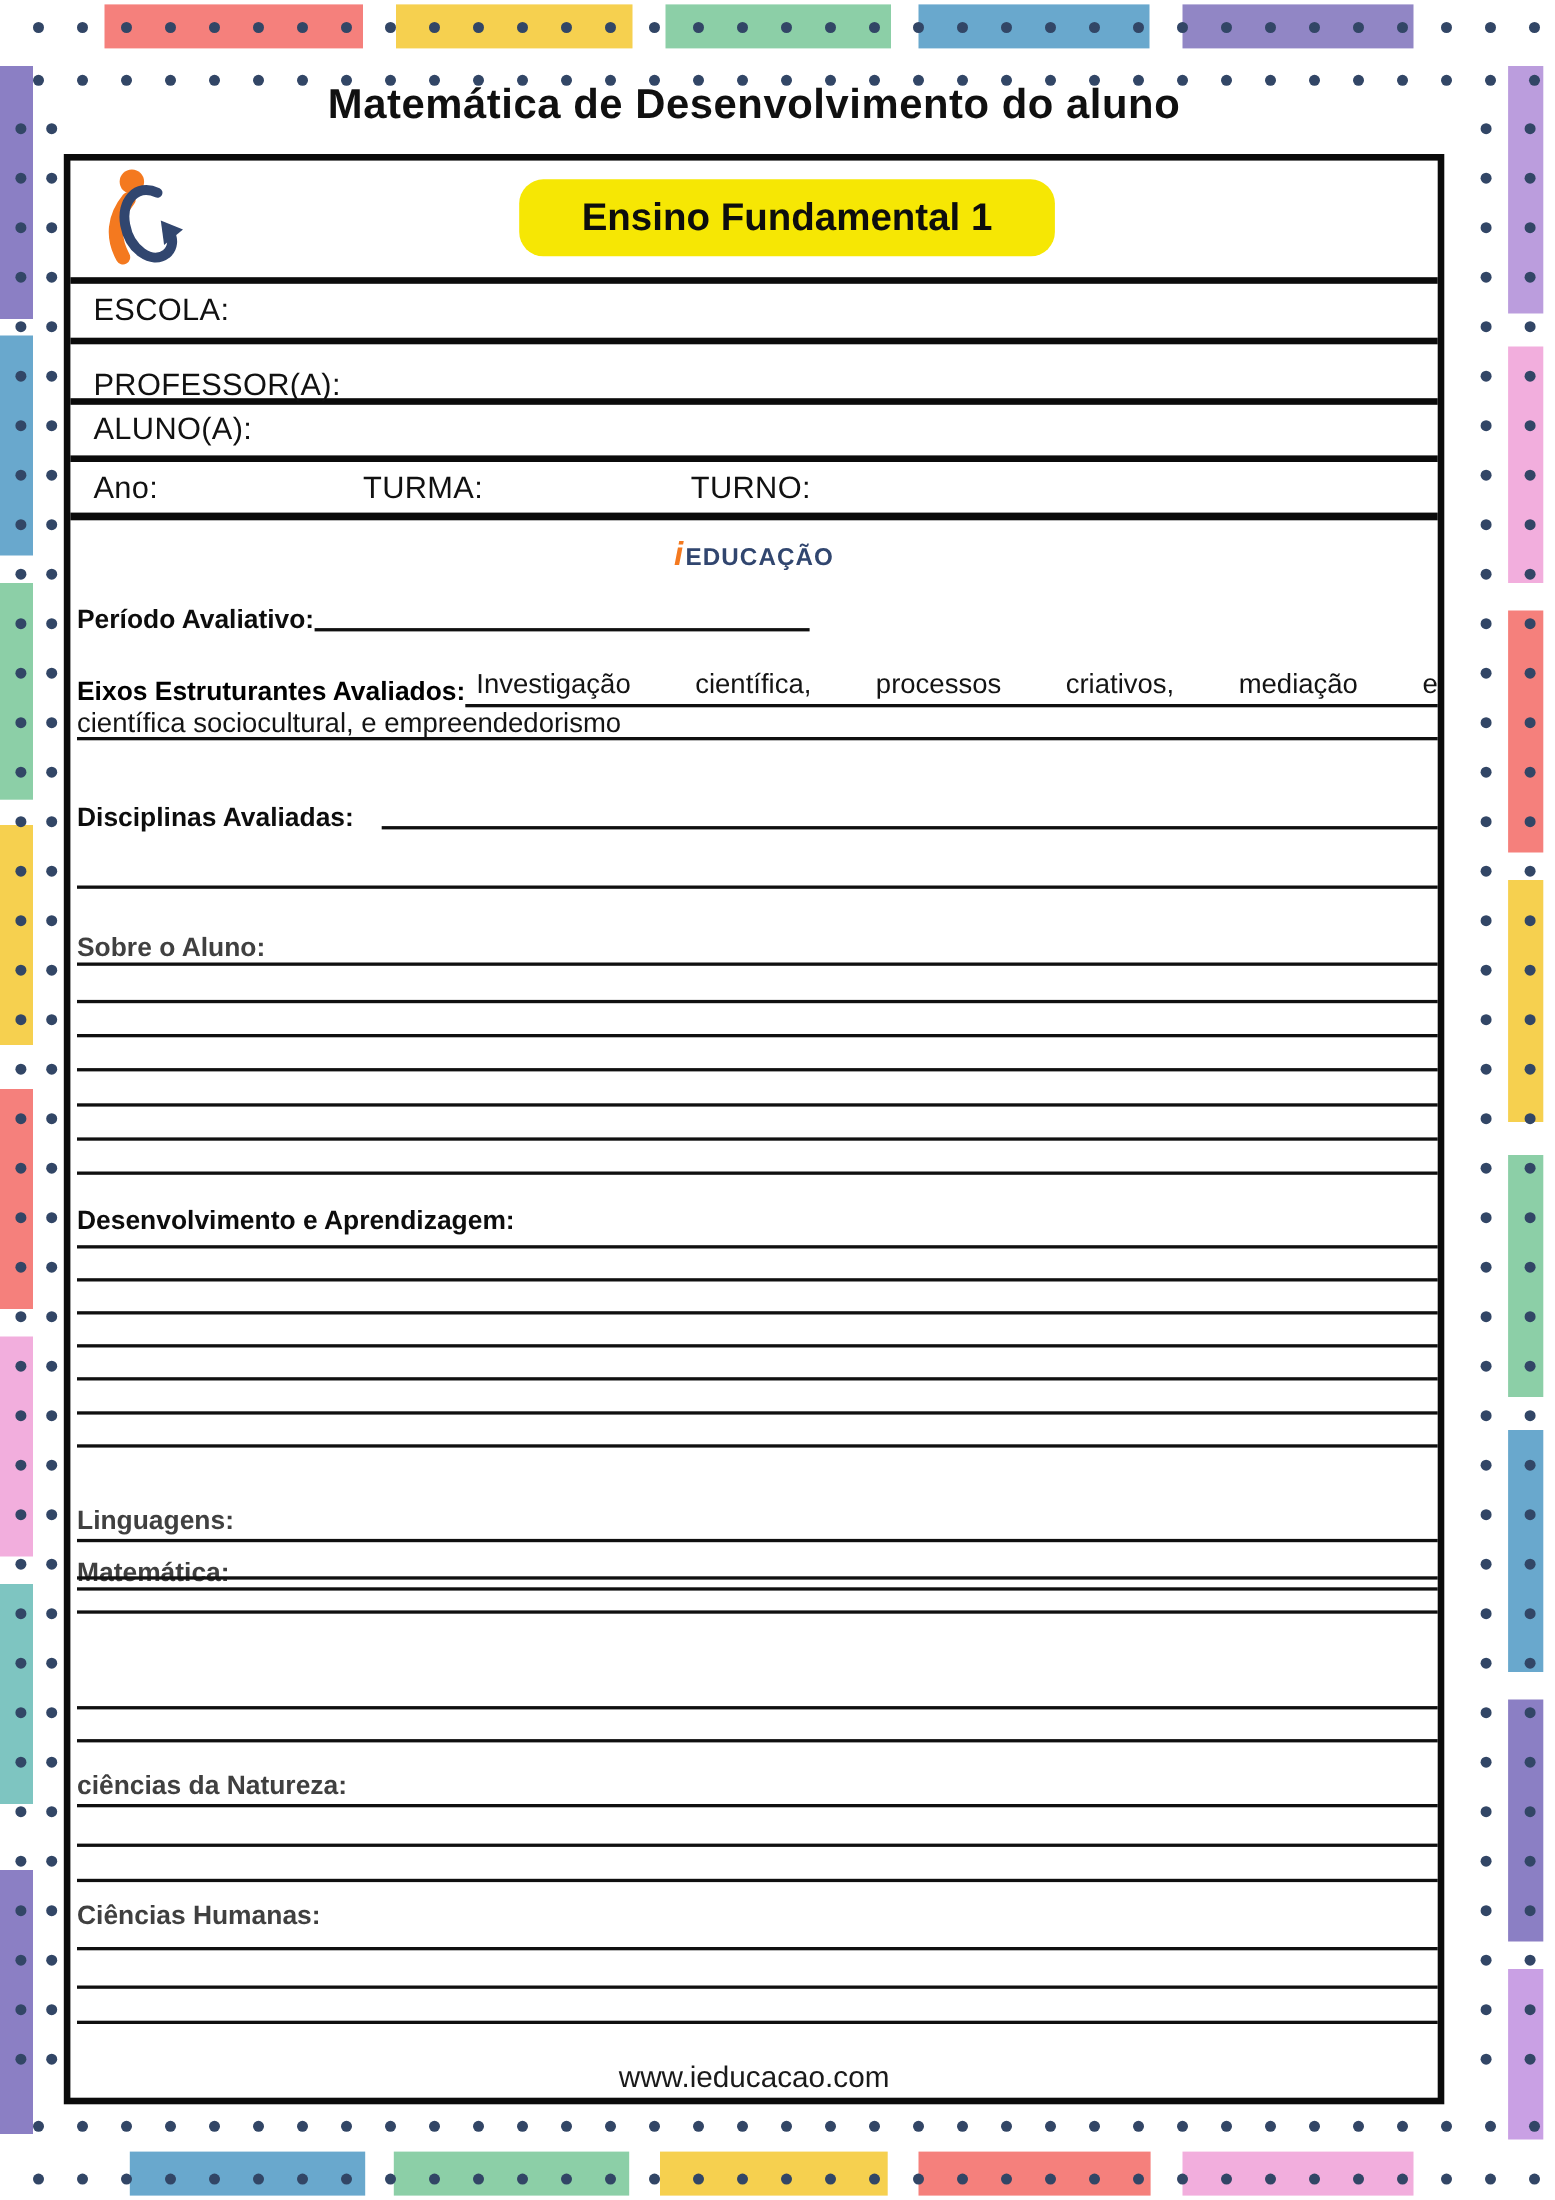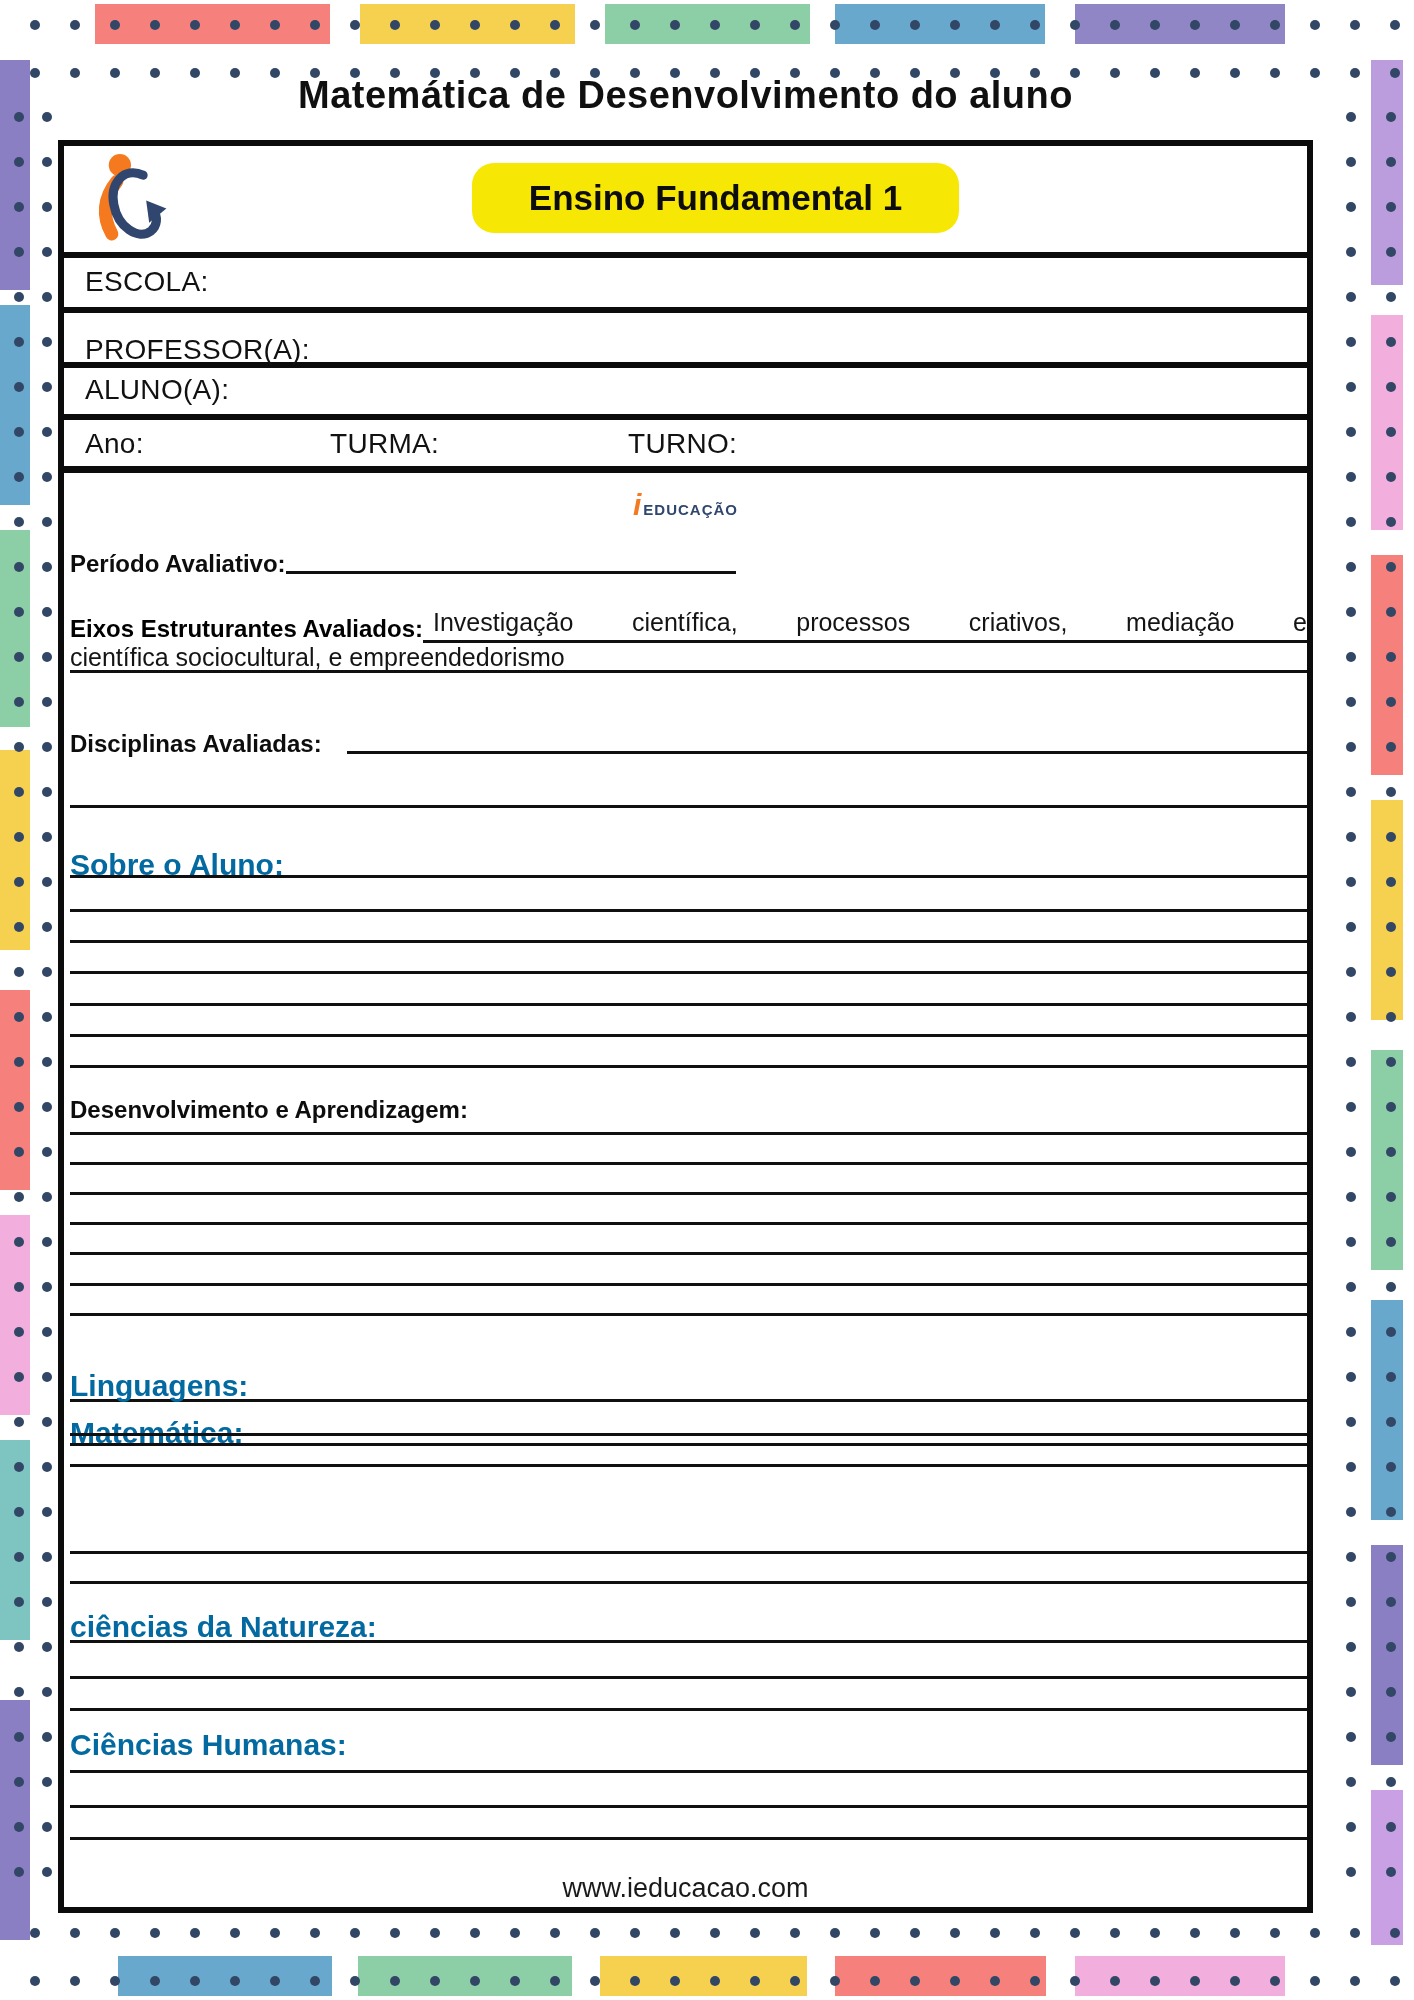--- a/index.html
+++ b/index.html
@@ -26,30 +26,30 @@
           display:flex; align-items:center; justify-content:center;
           font-size:35px; font-weight:bold; color:#0d0d0d; }
 
   
   .rowlab { position:absolute; font-size:28px; color:#111; letter-spacing:0.3px; }
 
   
   .brand { position:absolute; top:342px; left:50%; transform:translateX(-50%);
            display:flex; align-items:baseline; }
   .bi { font-style:italic; font-weight:bold; font-size:30px; color:var(--orange); margin-right:2px; }
-  .bw { font-weight:bold; font-size:15px; color:var(--navy); letter-spacing:1px; }
+  .bw { font-weight:bold; font-size:22px; color:var(--navy); letter-spacing:1px; }
 
   
   .slabel { position:absolute; left:6px; font-size:24px; font-weight:bold; color:#0d0d0d; }
   .flex-line { position:absolute; left:6px; right:0; display:flex; align-items:flex-end; }
   .flex-line .lab { font-size:24px; font-weight:bold; color:#0d0d0d; white-space:nowrap; }
   .inline-rule { border-bottom:3px solid #101010; margin-bottom:4px; }
   .rule { position:absolute; left:6px; right:0; height:0; border-top:3px solid #101010; }
   .label-line { position:absolute; left:6px; right:0; border-bottom:3px solid #101010; }
-  .label-line span { display:block; font-size:30px; font-weight:bold; color:#0369a1; }
+  .label-line span { display:block; font-size:24px; font-weight:bold; color:#404040; }
 
   .eixos-l1 { position:absolute; left:6px; right:0; top:462px; display:flex; align-items:flex-end; }
   .eixos-l1 .val { flex:1; font-size:25px; color:#141414; text-align:justify; text-align-last:justify;
                    padding-left:10px; padding-bottom:3px; border-bottom:3px solid #101010; }
   .eixos-l2 { position:absolute; left:6px; right:0; top:497px; height:30px;
               font-size:25px; color:#141414; border-bottom:3px solid #101010; }
 
   .footer { position:absolute; left:0; right:0; top:1727px; text-align:center;
             font-size:27px; color:#1a1a1a; }
 </style>

